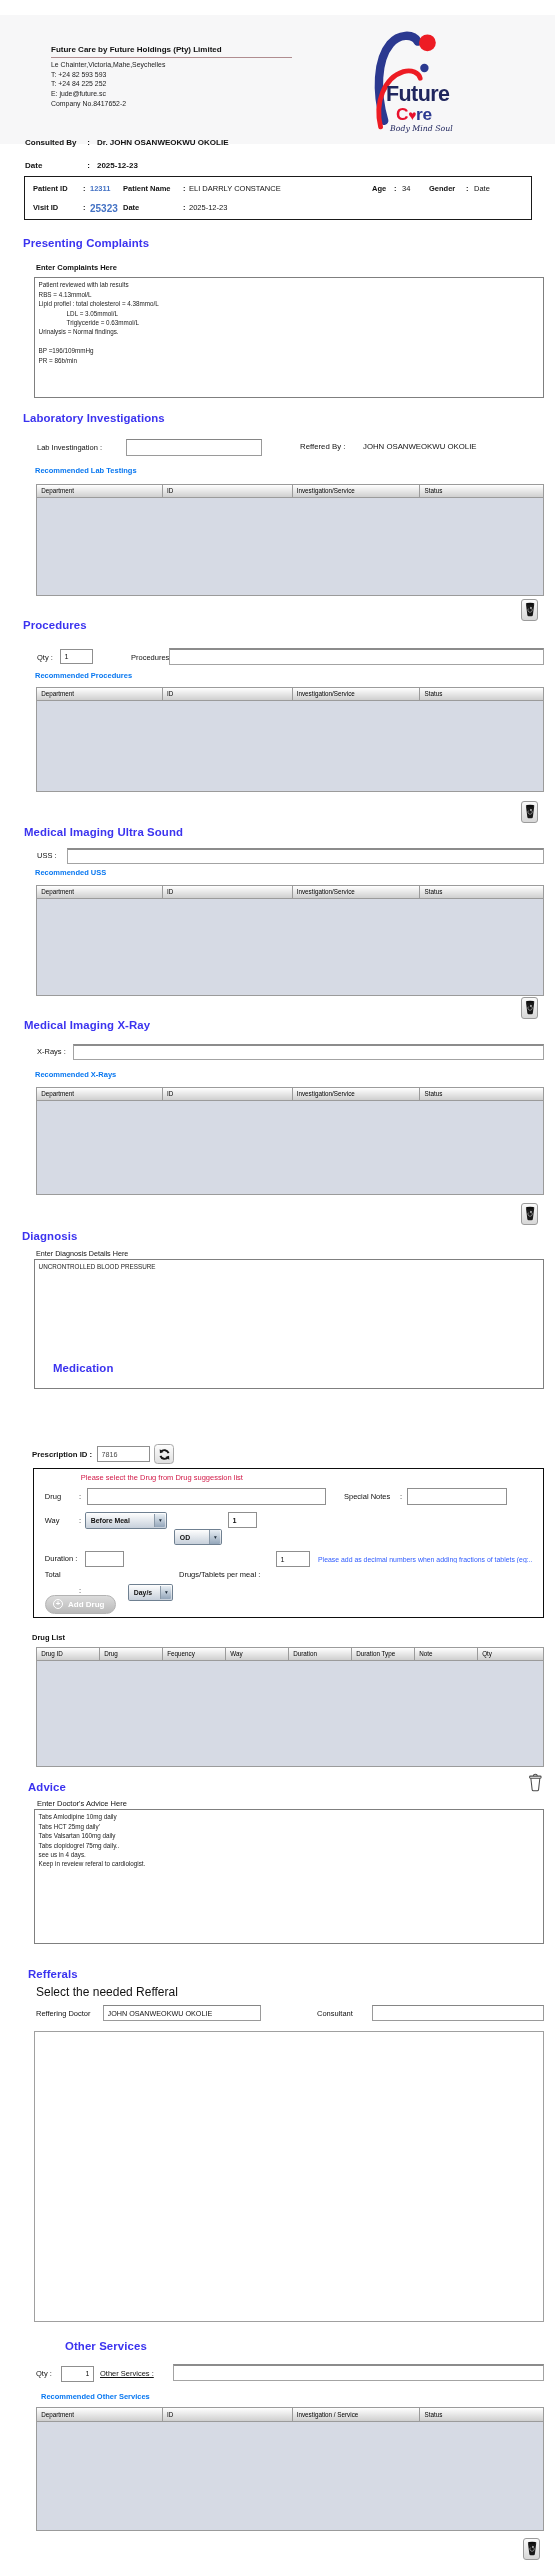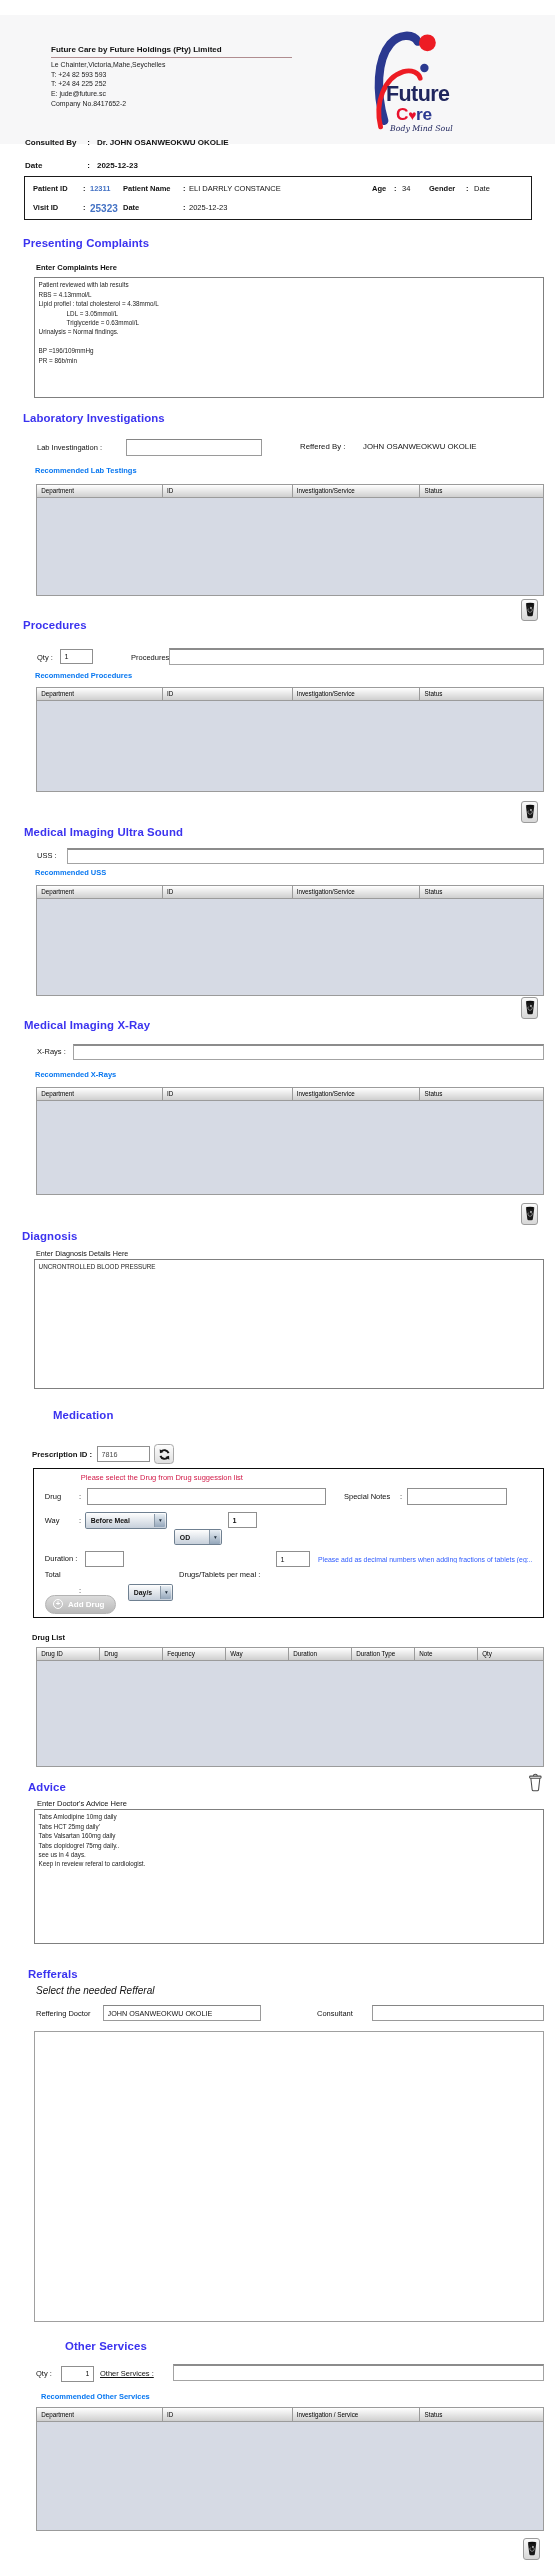--- a/index.html
+++ b/index.html
@@ -210,21 +210,21 @@
       <path d="M2 4.5 L4.6 25 Q4.9 27.3 7.2 27.3 L12.8 27.3 Q15.1 27.3 15.4 25 L18 4.5 Z" fill="#181818"></path>
       <path d="M10 11 a4.2 4.2 0 1 1 -3 1.25" fill="none" stroke="#d9d9d9" stroke-width="1.1"></path>
       <polygon points="10.5,8.6 10.5,13 14,10.8" fill="#d9d9d9"></polygon>
     </svg>
   </div>
 
   <div class="abs sec-title" style="left:22px;top:1230px;">Diagnosis</div>
   <div class="abs lbl" style="left:36px;top:1249px;font-size:7.2px;">Enter Diagnosis Details Here</div>
   <textarea class="abs ta" style="left: 34px; top: 1259px; width: 510px; height: 130px;">UNCRONTROLLED BLOOD PRESSURE</textarea>
 
-  <div class="abs sec-title" style="left:23px;top:1409px;padding-left:30px;">Medication</div>
+  <div class="abs sec-title" style="left:23px;top:1362px;padding-left:30px;">Medication</div>
   <span class="abs" style="left:32px;top:1450px;font-size:7.8px;font-weight:bold;">Prescription ID :</span>
   <input class="abs inp" style="left: 97px; top: 1446px; width: 53px; height: 16px; color: rgb(74, 74, 74);" value="7816">
   <div class="abs refresh" style="left:154px;top:1444px;">
     <svg width="13" height="13" viewBox="0 0 24 24">
       <path d="M19.5 9.5 A8.2 8.2 0 0 0 5.3 7.1" fill="none" stroke="#161616" stroke-width="3.6"></path>
       <polygon points="3.2,2.2 3.6,9.8 10.4,7.2" fill="#161616"></polygon>
       <path d="M4.5 14.5 A8.2 8.2 0 0 0 18.7 16.9" fill="none" stroke="#161616" stroke-width="3.6"></path>
       <polygon points="20.8,21.8 20.4,14.2 13.6,16.8" fill="#161616"></polygon>
     </svg>
   </div>
@@ -295,21 +295,21 @@
   <div class="abs sec-title" style="left:28px;top:1781px;">Advice</div>
   <div class="abs lbl" style="left:37px;top:1799px;">Enter Doctor's Advice Here</div>
   <textarea class="abs ta" style="left: 34px; top: 1809px; width: 510px; height: 135px;">Tabs Amlodipine 10mg daily
 Tabs HCT 25mg daily'
 Tabs Valsartan 160mg daily
 Tabs clopidogrel 75mg daily..
 see us in 4 days.
 Keep in reveiew referal to cardiologist.</textarea>
 
   <div class="abs sec-title" style="left:28px;top:1968px;">Refferals</div>
-  <div class="abs lbl" style="left:36px;top:1985px;font-size:10px;font-style:italic;">Select the needed Refferal</div>
+  <div class="abs lbl" style="left:36px;top:1985px;font-size:12px;">Select the needed Refferal</div>
   <span class="abs lbl" style="left:36px;top:2009px;">Reffering Doctor</span>
   <input class="abs inp inp3d" style="left: 103px; top: 2005px; width: 158px; height: 16px;" value="JOHN OSANWEOKWU OKOLIE">
   <span class="abs lbl" style="left:317px;top:2009px;">Consultant</span>
   <input class="abs inp inp3d" style="left: 372px; top: 2005px; width: 172px; height: 16px;">
   <div class="abs" style="left:34px;top:2031px;width:510px;height:291px;border:0.6px solid #a0a0a0;box-sizing:border-box;background:#fff;"></div>
 
   <div class="abs sec-title" style="left:35px;top:2340px;margin-left:30px;">Other Services</div>
   <span class="abs lbl" style="left:36px;top:2369px;">Qty :</span>
   <input class="abs inp" style="left: 61px; top: 2366px; width: 33px; height: 15.5px; text-align: right;" value="1">
   <span class="abs lbl" style="left:100px;top:2369px;text-decoration:underline;">Other Services :</span>

